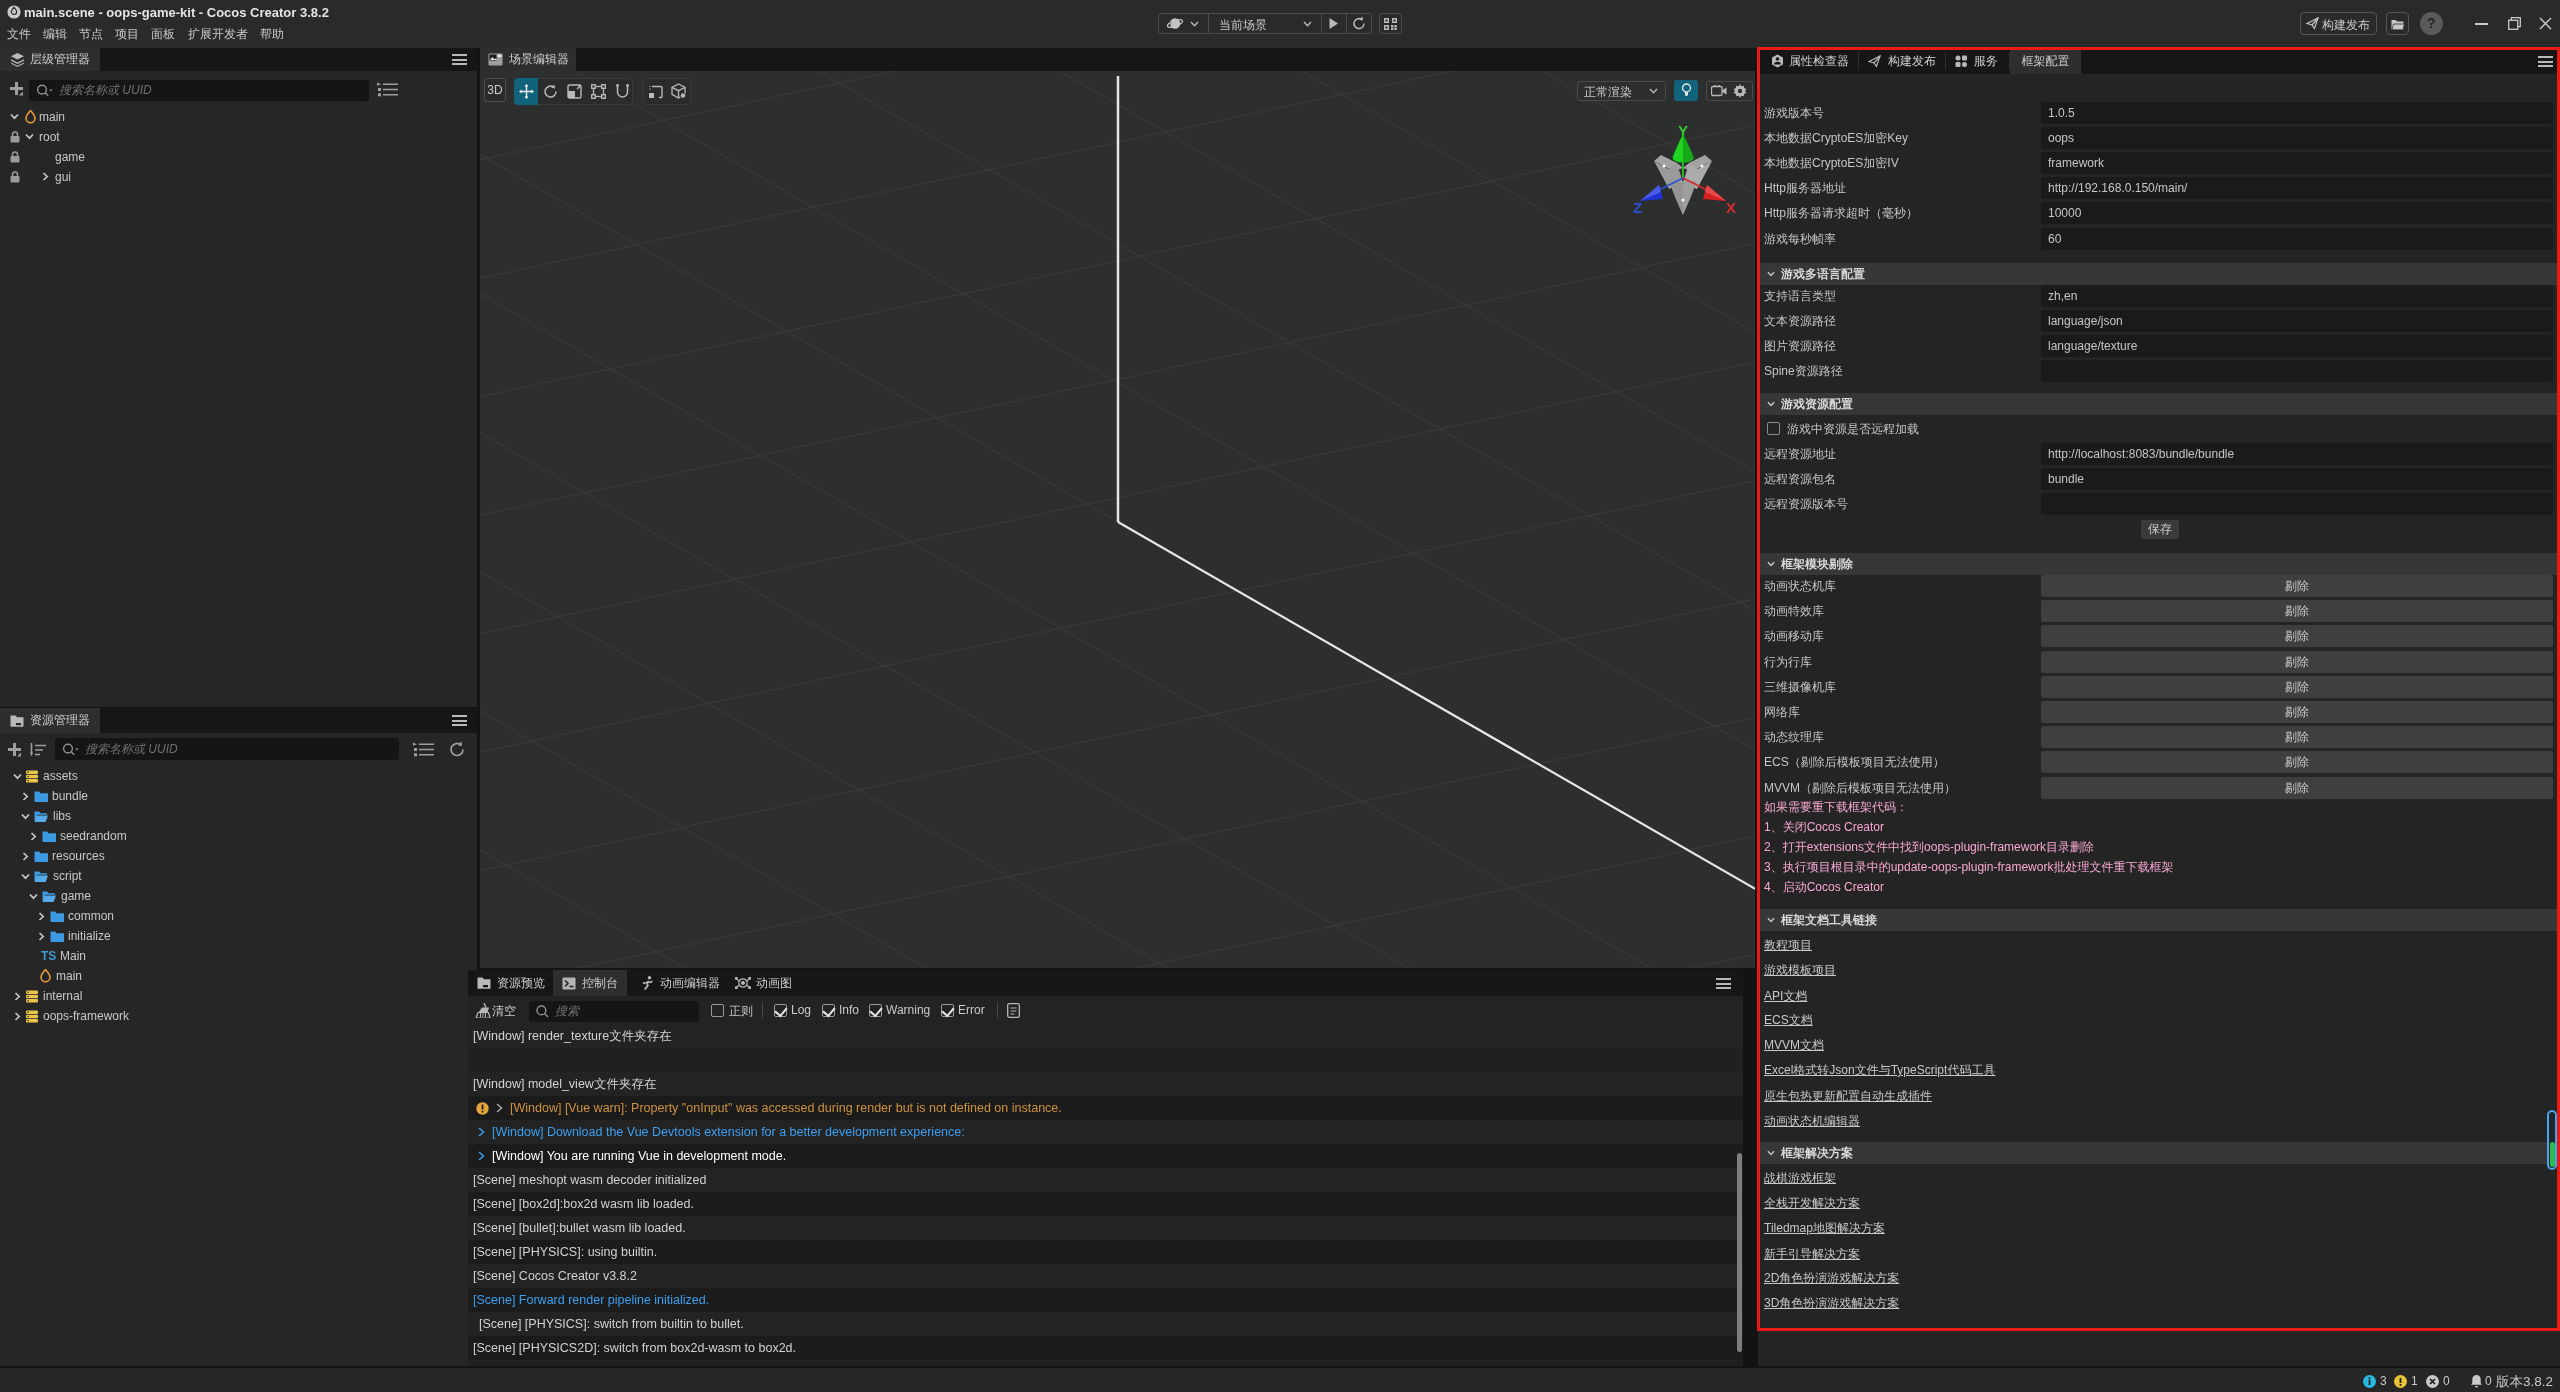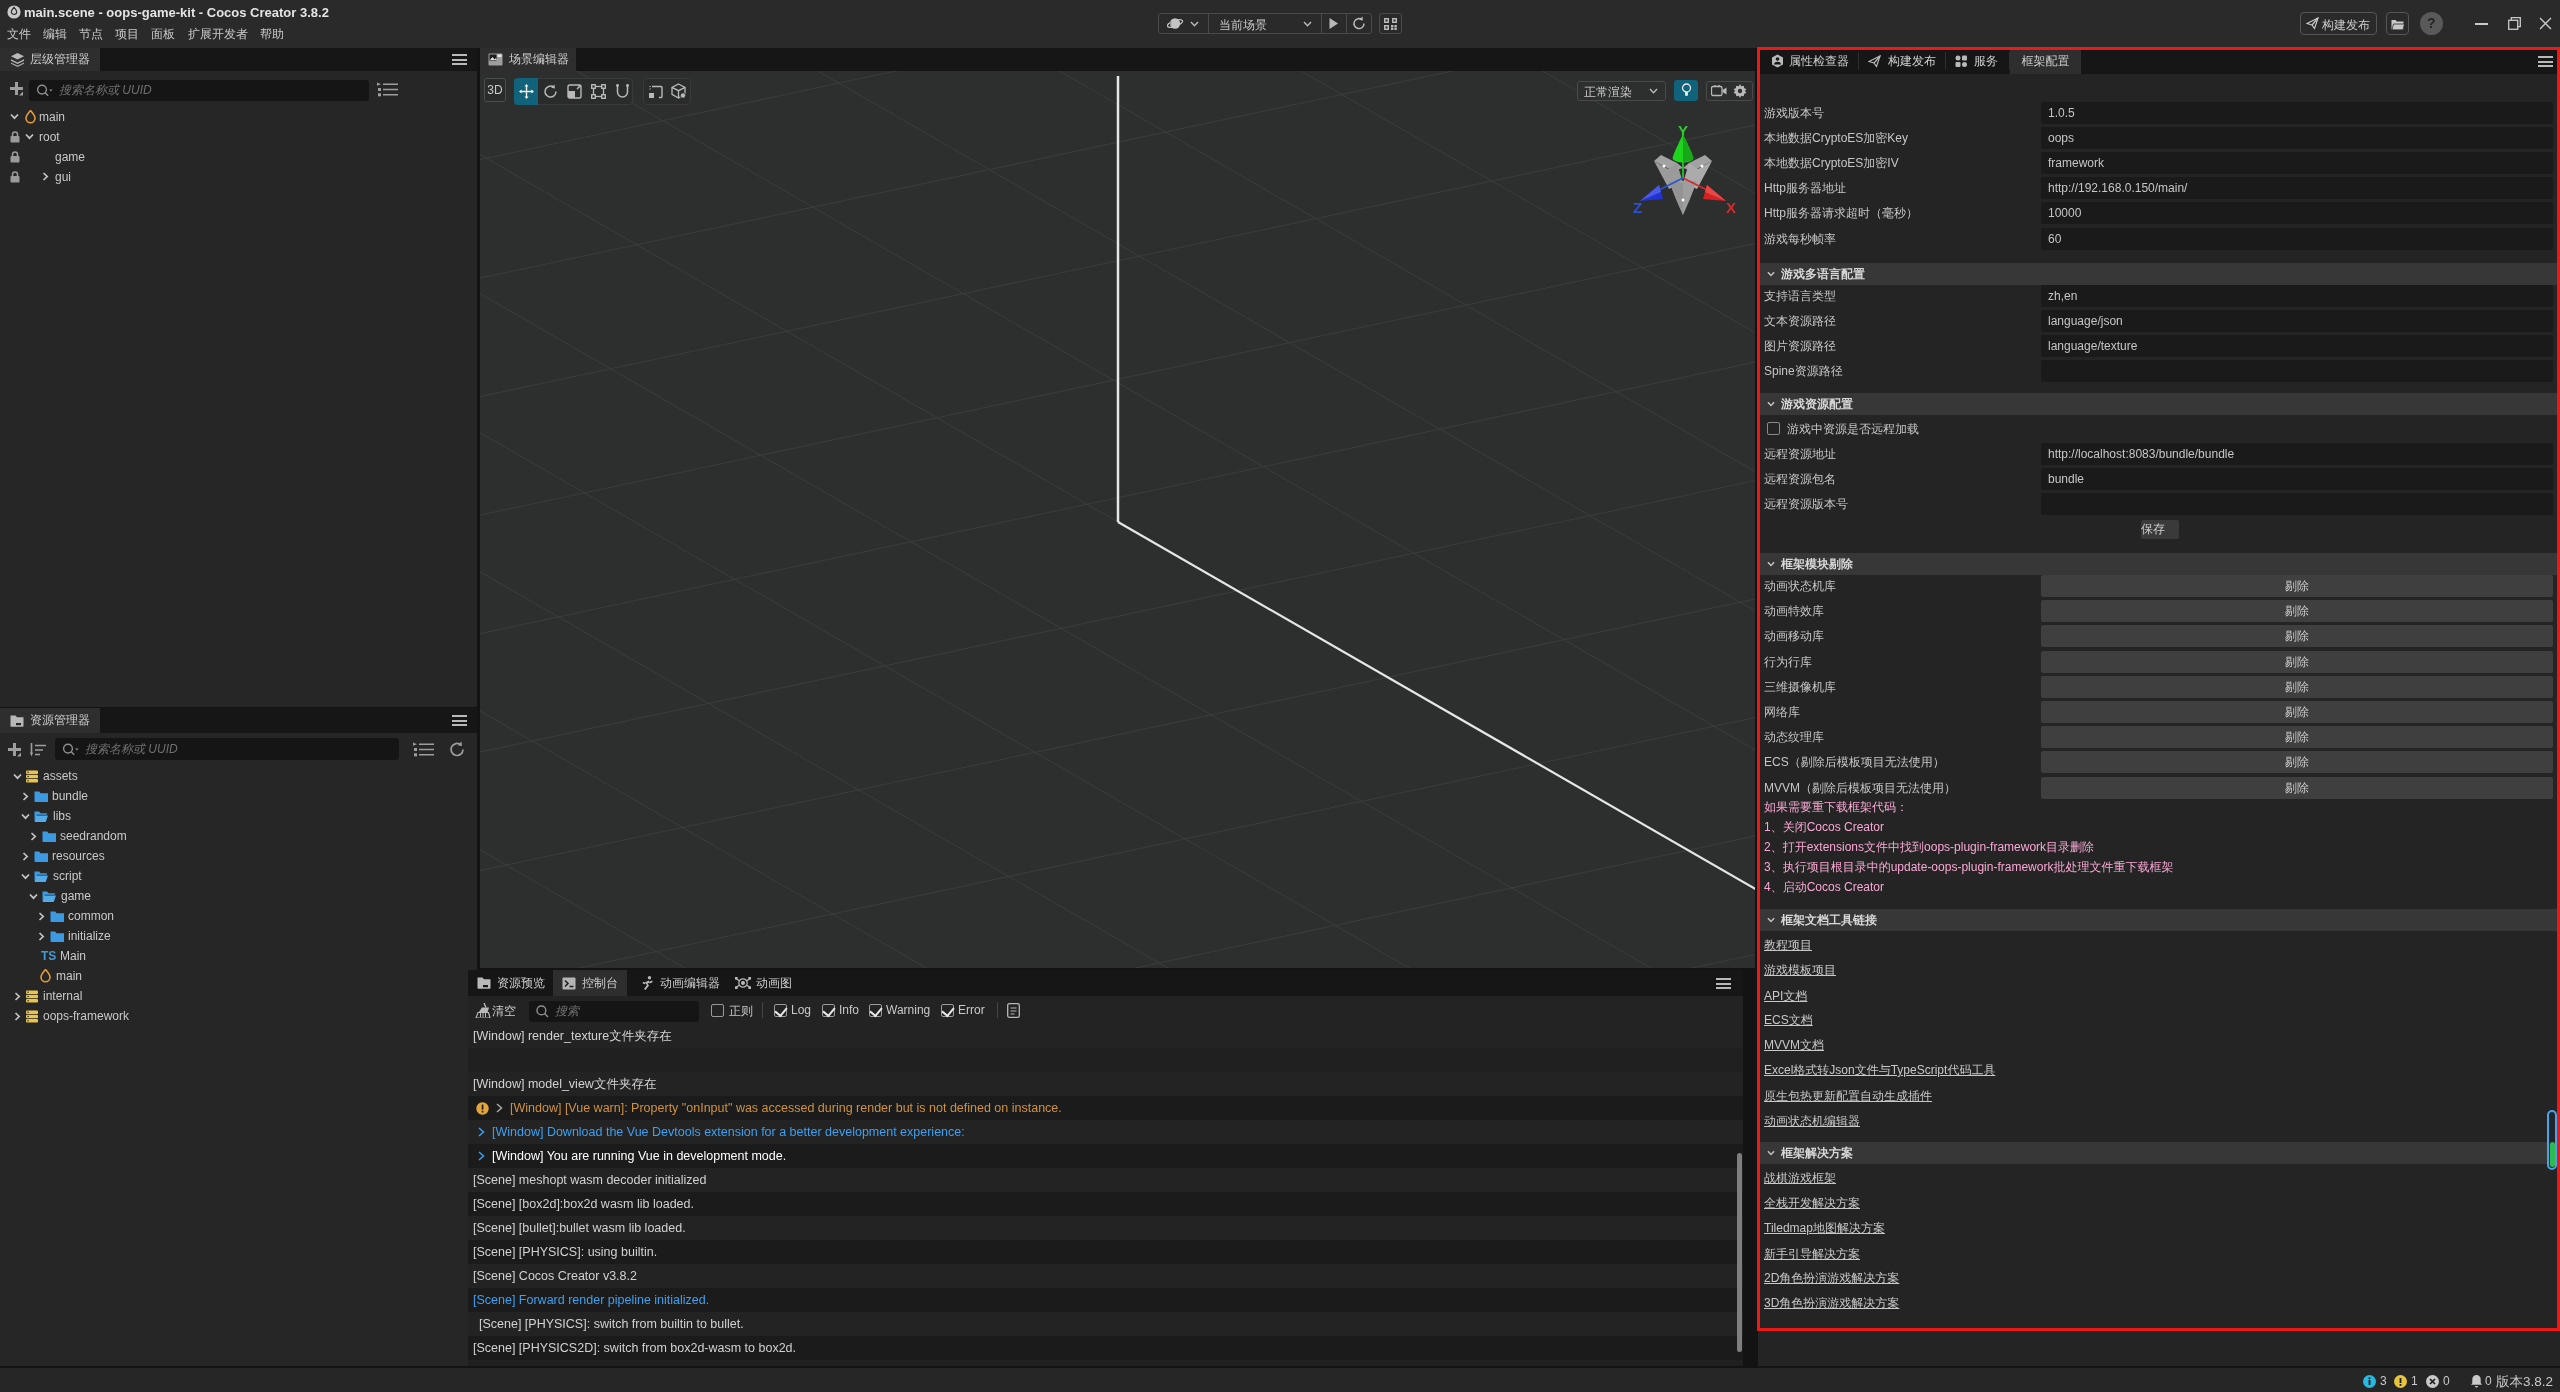--- a/index.html
+++ b/index.html
@@ -694,21 +694,21 @@
       <span class="st">游戏资源配置</span>
     </div>
   <span class="cbx abs" style="left:9px;top:374px;border-color:#8a8a8a"></span>
   <div class="lbl" style="left:29px;top:370px">游戏中资源是否远程加载</div>
   <div class="lbl" style="left:6px;top:395px">远程资源地址</div>
     <div class="inp" style="top:395px">http://localhost:8083/bundle/bundle</div>
   <div class="lbl" style="left:6px;top:419.5px">远程资源包名</div>
     <div class="inp" style="top:419.5px">bundle</div>
   <div class="lbl" style="left:6px;top:444.5px">远程资源版本号</div>
     <div class="inp" style="top:444.5px"></div>
-  <div class="abs" style="left:383px;top:472px;width:38px;height:19px;background:#3a3a3a;border-radius:2px;color:#cccccc;font-size:12px;line-height:19px;">保存</div>
+  <div class="abs" style="left:383px;top:472px;width:38px;height:19px;background:#3a3a3a;border-radius:2px;color:#cccccc;font-size:12px;line-height:19px;text-align:center">保存</div>
   <div class="secbar" style="top:505px">
       <svg class="sc" viewBox="0 0 9 7">
         <path d="M1 1.5l3.5 3.7L8 1.5" stroke="#c4c4c4" stroke-width="1.6" fill="none"></path>
       </svg>
       <span class="st">框架模块剔除</span>
     </div>
   <div class="lbl" style="left:6px;top:527px">动画状态机库</div>
     <div class="delbtn" style="top:527px">剔除</div>
   <div class="lbl" style="left:6px;top:552.2px">动画特效库</div>
     <div class="delbtn" style="top:552.2px">剔除</div>

